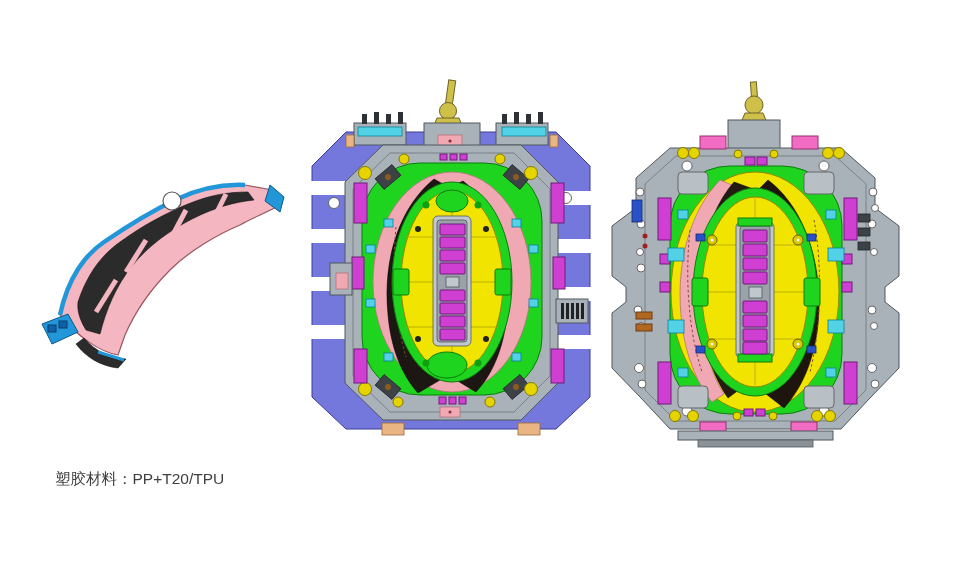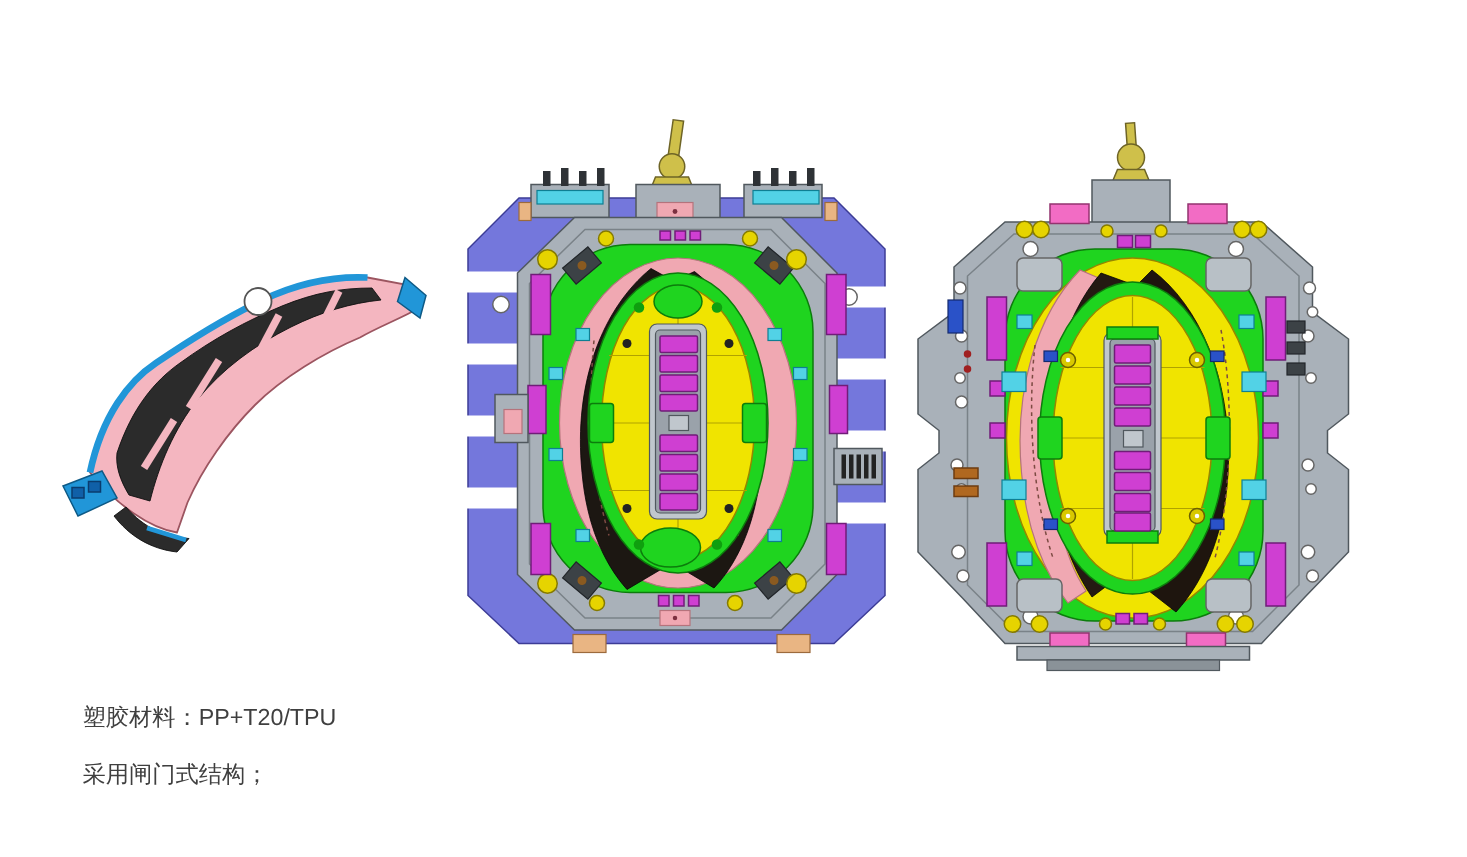--- a/index.html
+++ b/index.html
@@ -390,17 +390,16 @@
         <rect x="92" y="342" width="26" height="13" class="s-pink"></rect>
           <rect x="183" y="342" width="26" height="13" class="s-pink"></rect>
         <rect x="70" y="351" width="155" height="9" class="s-gray"></rect>
         <rect x="90" y="360" width="115" height="7" fill="#8a9298" stroke="#50585e" stroke-width=".8"></rect>
       </g>
     </svg>
   </div>
 
   <div class="note" style="left:55px;top:450px">
     <div class="note-line">塑胶材料：PP+T20/TPU</div>
-    <div class="note-line">采用闸门式结构；</div>
   </div>
 
 
 </div>
 
 </body></html>

